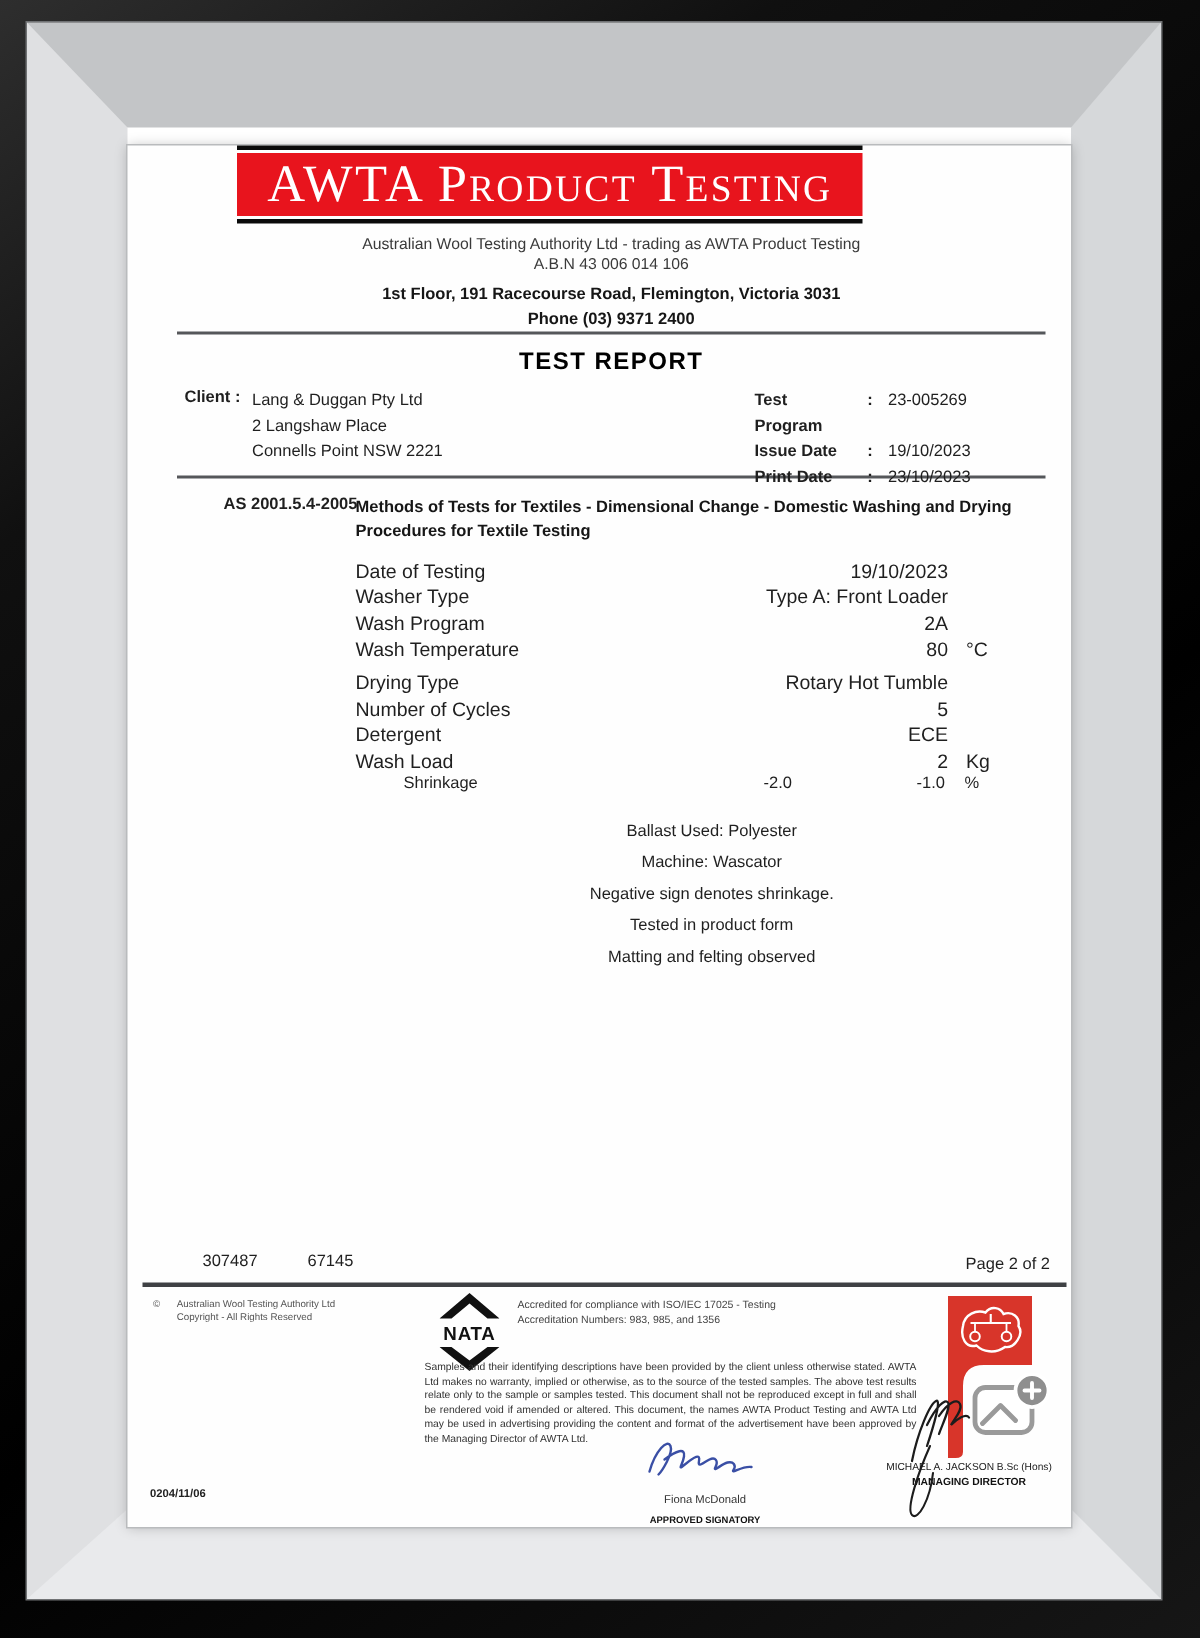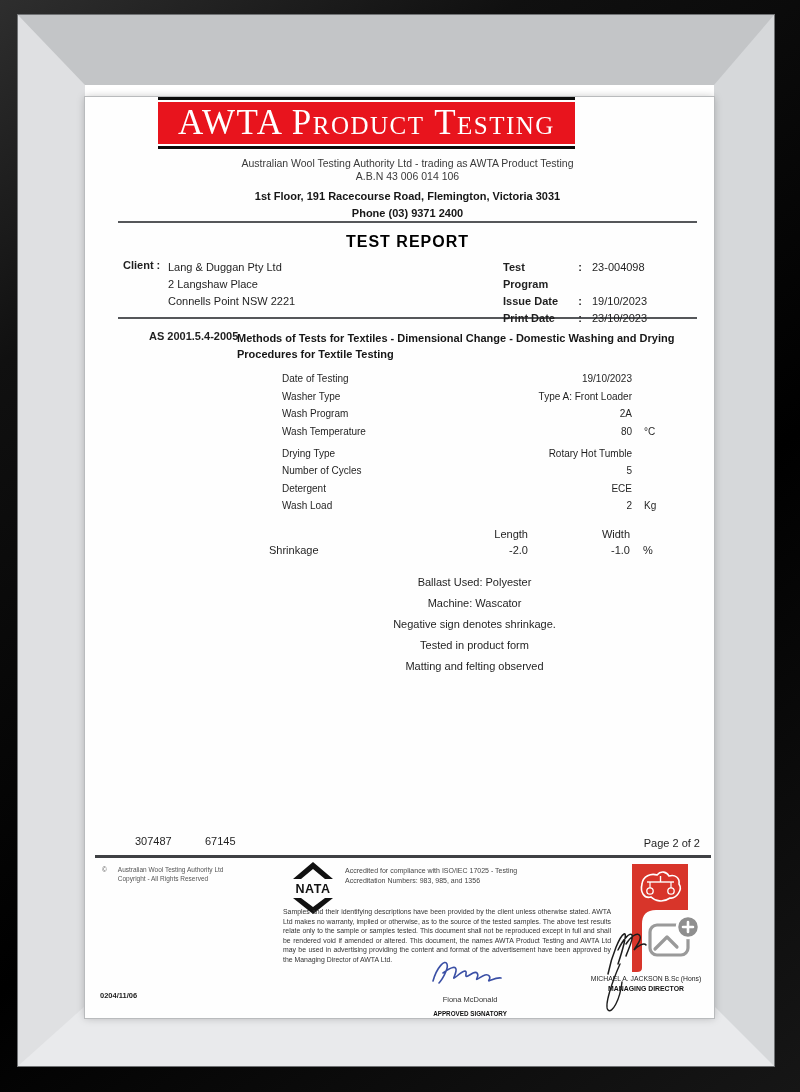--- a/index.html
+++ b/index.html
@@ -55,21 +55,21 @@
     position:absolute;left:418px;top:0;display:grid;
     grid-template-columns:65px 24px auto;line-height:17px;
   }
   .meta-label{font-weight:bold;}
   .meta-colon{font-weight:bold;text-align:center;}
   
   .method{position:relative;margin-top:11px;min-height:34px;font-size:11px;}
   .method-code{position:absolute;left:20px;top:0;font-weight:bold;margin-left:44px;}
   .method-title{margin:0 24px 0 152px;font-weight:bold;line-height:16px;color:#161616;}
   .spec-block{margin-top:6px;}
-  .spec-row{display:flex;padding:0 40px 0 152px;height:17.6px;font-size:10px;align-items:center;margin-left:45px;}
+  .spec-row{display:flex;padding:0 40px 0 152px;height:17.6px;font-size:13px;align-items:flex-end;}
   .spec-row.gap{margin-top:4px;}
   .spec-value{flex:1;text-align:right;}
   .spec-unit{width:42px;padding-left:12px;box-sizing:border-box;}
   .shrink-head{display:flex;padding-left:152px;margin-top:13px;font-size:11px;height:15px;}
   .shrink-row{position:relative;display:flex;padding-left:152px;font-size:11px;margin-top:1px;height:15px;}
   .shrink-label{position:absolute;left:152px;top:0;margin-left:32px;}
   .sc1{width:291px;text-align:right;}
   .sc2{width:102px;text-align:right;}
   .scu{padding-left:13px;}
   .notes{margin-top:17px;text-align:center;}
@@ -123,21 +123,21 @@
       <div class="client-meta">
         <div class="client-label">Client :</div>
         <div class="client-lines">
           <div>Lang &amp; Duggan Pty Ltd</div>
           <div>2 Langshaw Place</div>
           <div>Connells Point NSW 2221</div>
         </div>
         <div class="meta-grid">
           <div class="meta-label">Test Program</div>
           <div class="meta-colon">:</div>
-          <div class="meta-value">23-004098</div>
+          <div class="meta-value">23-005269</div>
           <div class="meta-label">Issue Date</div>
           <div class="meta-colon">:</div>
           <div class="meta-value">19/10/2023</div>
           <div class="meta-label">Print Date</div>
           <div class="meta-colon">:</div>
           <div class="meta-value">23/10/2023</div>
         </div>
       </div>
       <div class="rule2"></div>
 
@@ -182,24 +182,20 @@
           <span class="spec-value">ECE</span>
           <span class="spec-unit"></span>
         </div>
         <div class="spec-row">
           <span class="spec-label">Wash Load</span>
           <span class="spec-value">2</span>
           <span class="spec-unit">Kg</span>
         </div>
       </div>
 
-      <div class="shrink-head">
-        <span class="sc1">Length</span>
-        <span class="sc2">Width</span>
-      </div>
       <div class="shrink-row">
         <span class="shrink-label">Shrinkage</span>
         <span class="sc1">-2.0</span>
         <span class="sc2">-1.0</span>
         <span class="scu">%</span>
       </div>
 
       <div class="notes">
         <div class="note">Ballast Used: Polyester</div>
         <div class="note">Machine: Wascator</div>

